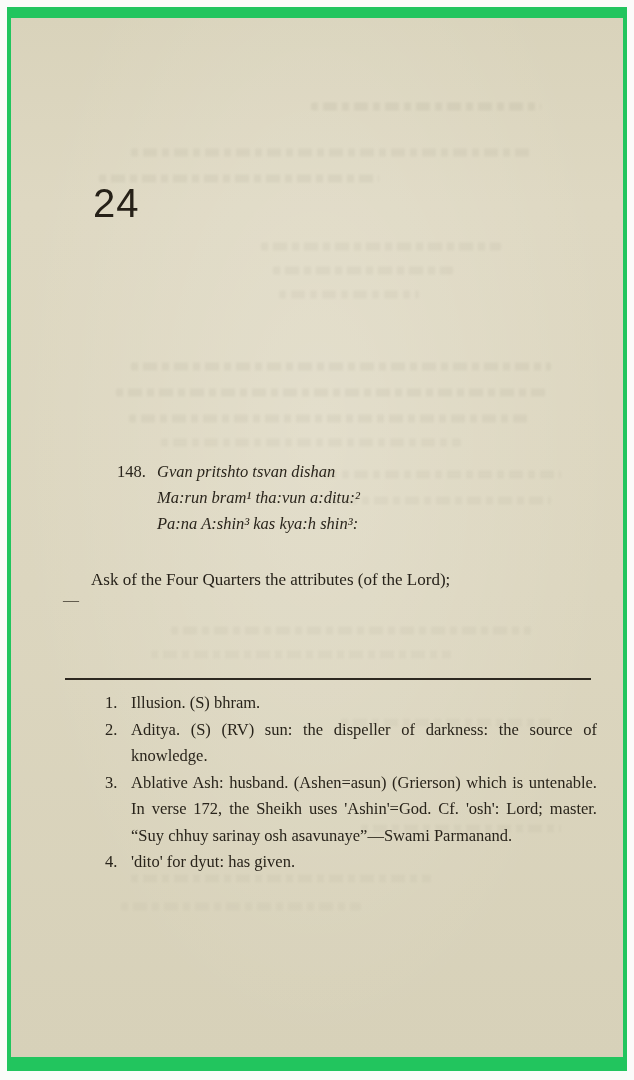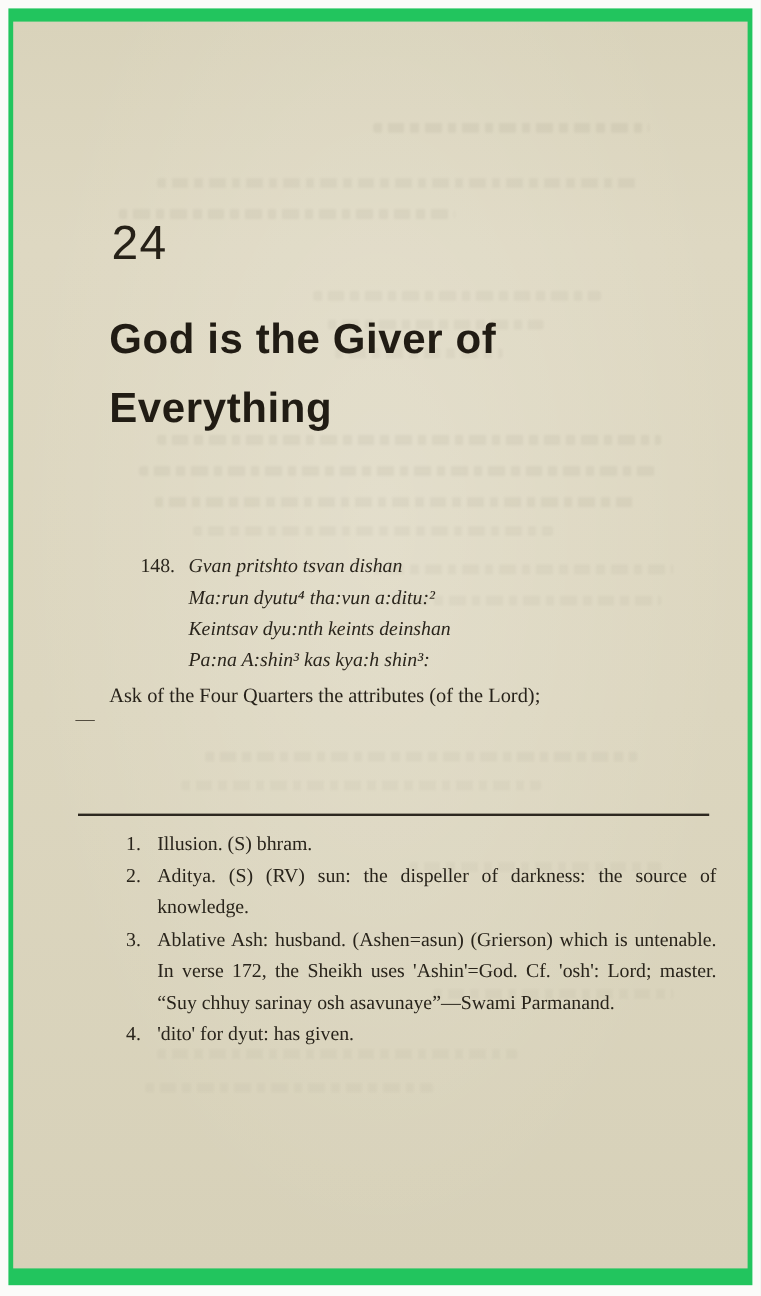--- a/index.html
+++ b/index.html
@@ -159,28 +159,26 @@
       <div class="ghost" style="left:300px; top:452px; width:250px; opacity:0.10;"></div>
       <div class="ghost" style="left:320px; top:478px; width:220px; opacity:0.09;"></div>
       <div class="ghost" style="left:160px; top:608px; width:360px; opacity:0.09;"></div>
       <div class="ghost" style="left:140px; top:632px; width:300px; opacity:0.08;"></div>
       <div class="ghost" style="left:330px; top:700px; width:210px; opacity:0.08;"></div>
       <div class="ghost" style="left:350px; top:806px; width:200px; opacity:0.08;"></div>
       <div class="ghost" style="left:120px; top:856px; width:300px; opacity:0.08;"></div>
       <div class="ghost" style="left:110px; top:884px; width:240px; opacity:0.07;"></div>
 
       <div class="chapter-number">24</div>
-      <div class="chapter-title">God is the Giver of Everything</div>
 
       <div class="verse">
         <span class="verse-number">148.</span>
         <div class="verse-lines">
           <div>Gvan pritshto tsvan dishan</div>
-          <div>Ma:run dyutu⁴ tha:vun a:ditu:²</div>
-          <div>Keintsav dyu:nth keints deinshan</div>
+          <div>Ma:run bram¹ tha:vun a:ditu:²</div>
           <div>Pa:na A:shin³ kas kya:h shin³:</div>
         </div>
       </div>
 
       <div class="margin-mark">—</div>
 
       <div class="translation">
         <p>Ask of the Four Quarters the  attributes  (of the Lord);</p>
       </div>
 

